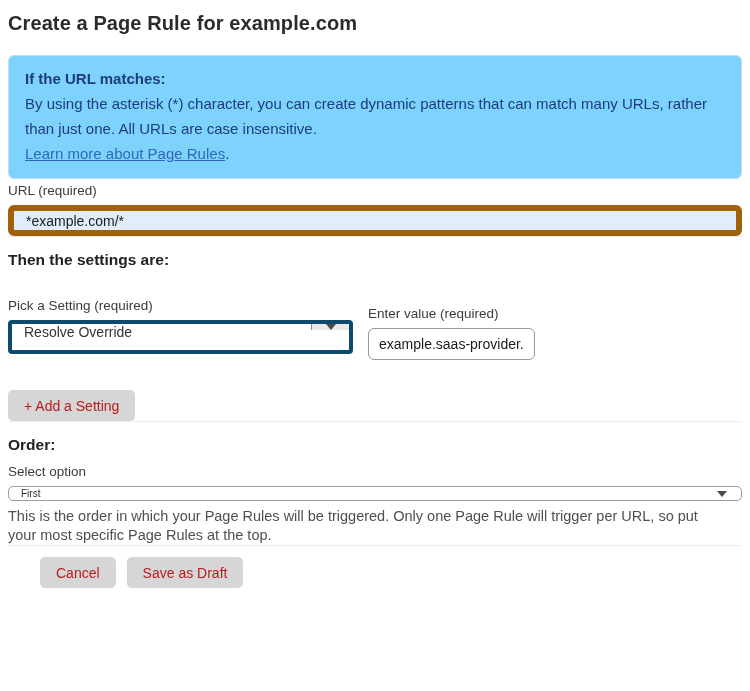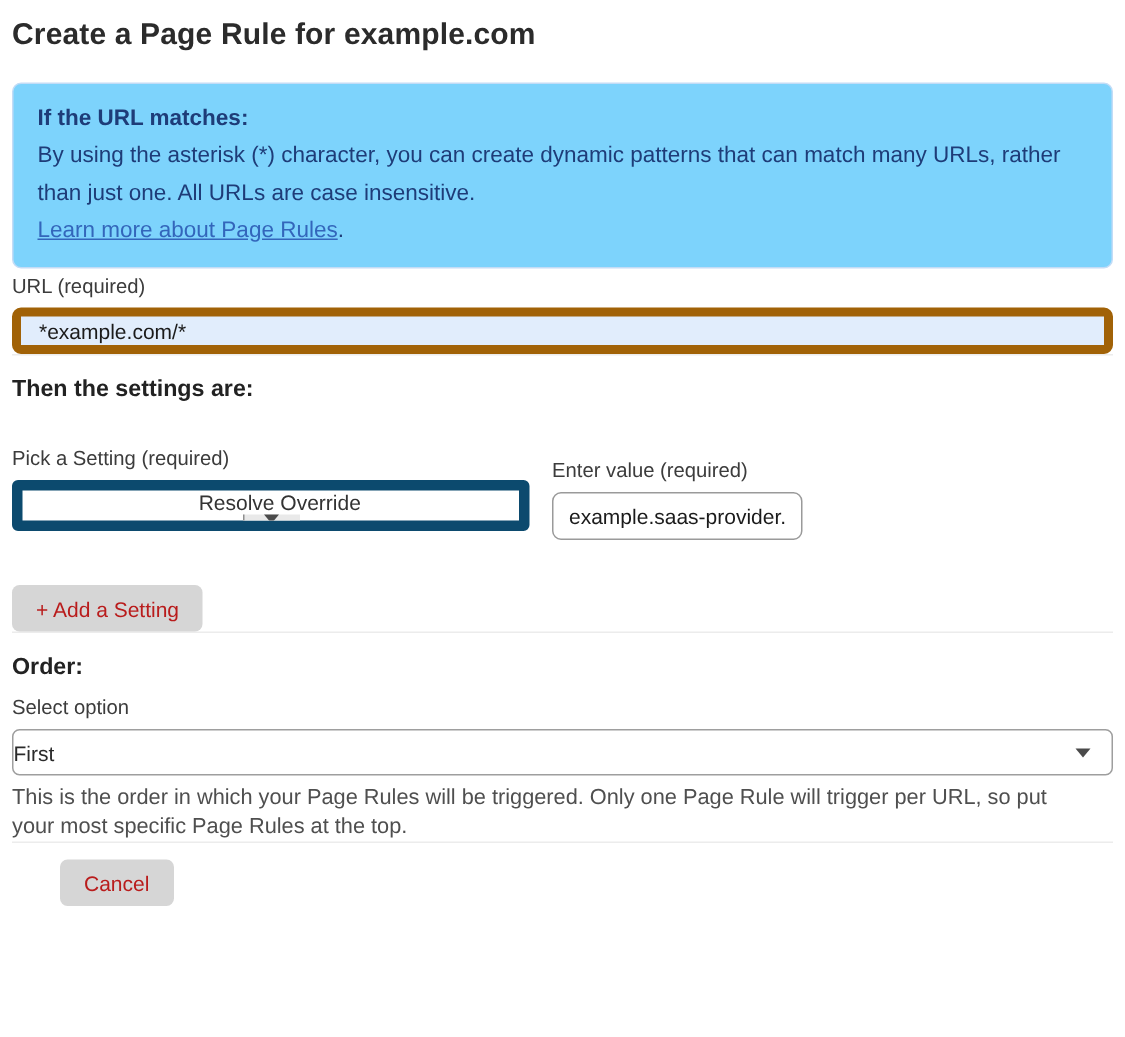--- a/index.html
+++ b/index.html
@@ -67,29 +67,28 @@
   }
   .settings-row {
     display: flex;
     align-items: flex-start;
     margin-top: 29px;
   }
   .setting-col { width: 345px; }
   .value-col { margin-left: 15px; margin-top: 8px; }
   .select-control {
     display: flex;
-    align-items: center;
+    align-items: flex-start;
     width: 345px;
     height: 34px;
     background: #ffffff;
-    border: 7px solid #0c4a6e;
+    border: 4px solid #0c4a6e;
     border-radius: 4px;
     overflow: hidden;
     cursor: pointer;
-    flex-direction: column;
   }
   .select-control .select-text {
     flex: 1;
     display: flex;
     align-items: center;
     padding-left: 12px;
     font-size: 14px;
     color: #333;
   }
   .select-control .select-caret-box {
@@ -132,27 +131,28 @@
     font-size: 14px;
     cursor: pointer;
   }
   .add-setting-btn { margin-top: 30px; }
   .divider-2 { margin-top: 16px; }
   .order-heading { margin-top: 14px; }
   .order-label { margin-top: 10px; }
   .order-select {
     position: relative;
     width: 100%;
-    height: 31px;
+    height: 15px;
     border: 1px solid #9e9e9e;
     border-radius: 5px;
     background: #fff;
     display: flex;
     align-items: center;
-    font-size: 14px;
+    padding-left: 12px;
+    font-size: 10px;
     color: #2a2a2a;
     cursor: pointer;
   }
   .order-select .caret {
     position: absolute;
     right: 14px;
     top: 50%;
     transform: translateY(-50%);
   }
   .order-help {
@@ -223,16 +223,17 @@
   <span>First</span>
   <span class="caret"></span>
 </div>
 
 <p class="order-help">This is the order in which your Page Rules will be triggered. Only one Page Rule will trigger per URL, so put your most specific Page Rules at the top.</p>
 
 <hr class="divider divider-3">
 
 <div class="actions-row">
   <button class="btn">Cancel</button>
+  <button class="btn">Save as Draft</button>
 </div>
 
 
 
 
 </body></html>

